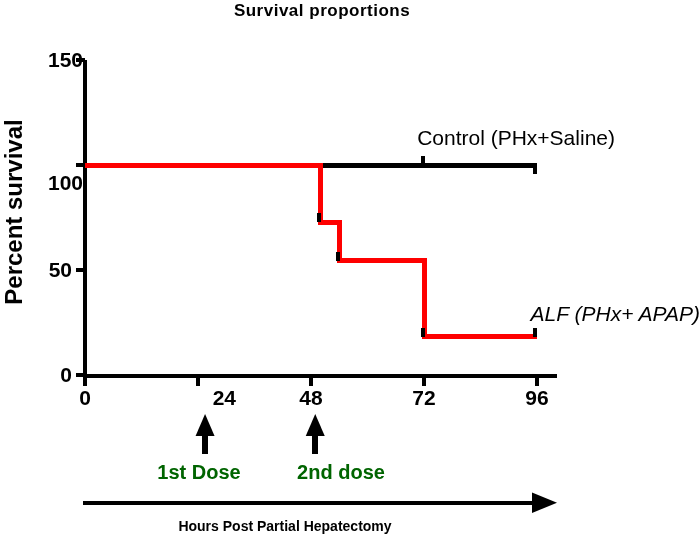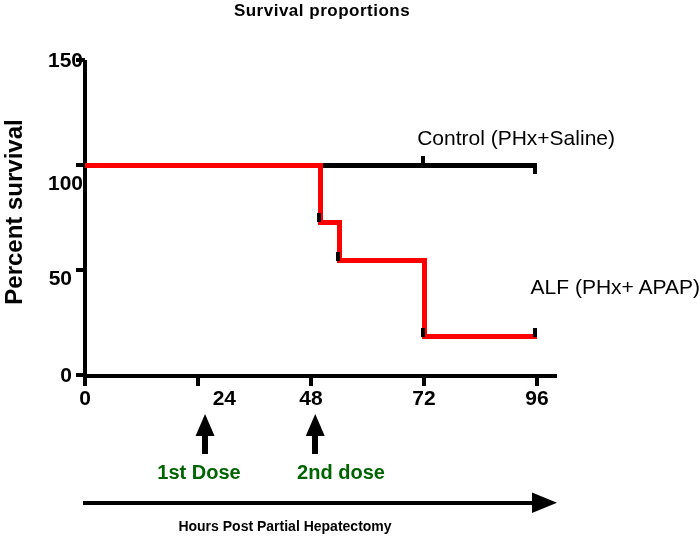--- a/index.html
+++ b/index.html
@@ -7,21 +7,21 @@
        font-family:"Liberation Sans", sans-serif;color:#000;}
   #fig *{box-sizing:border-box;}
   .abs{position:absolute;}
   #plot-svg{position:absolute;left:0;top:0;}
   .chart-title{left:120px;top:1px;width:404px;text-align:center;
                font-size:17px;font-weight:bold;letter-spacing:0.5px;}
   .y-axis-label{left:-87px;top:199px;width:200px;height:26px;text-align:center;
                 font-size:24px;font-weight:bold;transform:rotate(-90deg);}
   .series-label{font-size:21px;font-weight:400;white-space:nowrap;text-align:right;}
   .control-label{left:403px;top:126px;width:212px;}
-  .alf-label{left:518px;top:275px;width:182px;}
+  .alf-label{left:518px;top:302px;width:182px;font-style:italic;}
   .dose-label{font-size:20px;font-weight:bold;white-space:nowrap;text-align:center;}
   .dose1-label{left:139px;top:461px;width:120px;}
   .dose2-label{left:281px;top:461px;width:120px;}
   .x-arrow-label{left:103px;top:518px;width:364px;text-align:center;
                  font-size:14px;font-weight:bold;white-space:nowrap;}
   .x-tick-label{position:absolute;width:60px;text-align:center;
                 font-size:21px;font-weight:bold;}
   .y-tick-label{position:absolute;width:72px;text-align:right;
                 font-size:21px;font-weight:bold;padding-left:48px;}
 </style>
@@ -57,21 +57,21 @@
       <rect x="83" y="500.5" width="450" height="4.5" fill="#000000" shape-rendering="crispEdges"></rect>
       <polygon points="557,502.7 532,492.5 532,513" fill="#000000"></polygon>
     </svg>
 
   <div class="abs chart-title">Survival proportions</div>
 
   <div class="abs y-axis-label">Percent survival</div>
 
   <div id="ytick-labels">
       <div class="y-tick-label" style="left: 0px; top: 363px;">0</div>
-      <div class="y-tick-label" style="left: 0px; top: 266px;">50</div>
+      <div class="y-tick-label" style="left: 0px; top: 258px;">50</div>
       <div class="y-tick-label" style="left: 0px; top: 171px;">100</div>
       <div class="y-tick-label" style="left: 0px; top: 48px;">150</div>
     </div>
   <div id="xtick-labels">
       <div class="x-tick-label" style="left: 55px; top: 386px;">0</div>
       <div class="x-tick-label" style="left: 176px; top: 386px; text-align: right;">24</div>
       <div class="x-tick-label" style="left: 281px; top: 386px;">48</div>
       <div class="x-tick-label" style="left: 394px; top: 386px;">72</div>
       <div class="x-tick-label" style="left: 507px; top: 386px;">96</div>
     </div>

